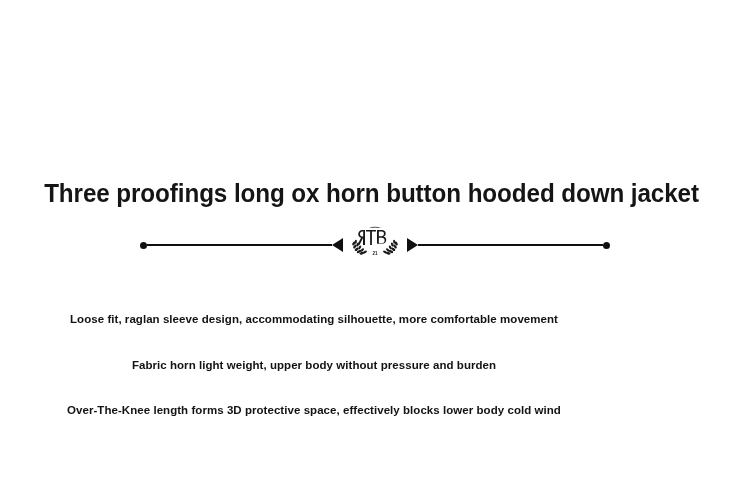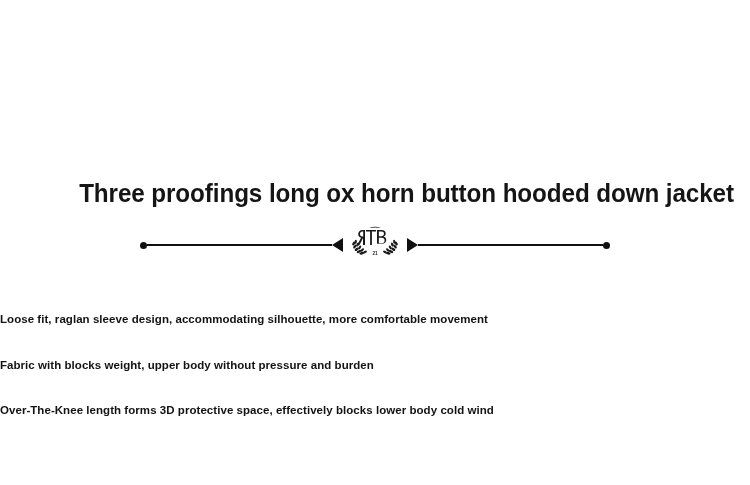--- a/index.html
+++ b/index.html
@@ -22,21 +22,21 @@
     position: relative;
     box-sizing: border-box;
   }
 
   
   .title-row {
     position: absolute;
     top: 160px;
     left: 0;
     width: 744px;
-    text-align: right;
+    text-align: center;
   }
   .product-title {
     display: inline-block;
     font-family: "Liberation Sans", sans-serif;
     font-size: 25px;
     font-weight: bold;
     letter-spacing: -0.1px;
     color: #151515;
     line-height: 32px;
     white-space: nowrap;
@@ -101,21 +101,21 @@
 
   
   .features {
     position: absolute;
     top: 312px;
     left: 0;
     width: 750px;
   }
   .feature-line {
     width: 628px;
-    text-align: left;
+    text-align: center;
     font-family: "Liberation Sans", sans-serif;
     font-size: 11.5px;
     font-weight: bold;
     color: #131313;
     line-height: 14px;
     height: 45.5px;
     white-space: nowrap;
     letter-spacing: 0.05px;
   }
 </style>
@@ -183,17 +183,17 @@
 
       <span class="tri tri-right"></span>
       <span class="rule"></span>
       <span class="end-dot"></span>
 
     </div>
   </div>
 
   <div class="features">
     <div class="feature-line">Loose fit, raglan sleeve design, accommodating silhouette, more comfortable movement</div>
-    <div class="feature-line">Fabric with blocks weight, upper body without pressure and burden</div>
+    <div class="feature-line">Fabric horn light weight, upper body without pressure and burden</div>
     <div class="feature-line">Over-The-Knee length forms 3D protective space, effectively blocks lower body cold wind</div>
   </div>
 
 </div>
 
 </body></html>

